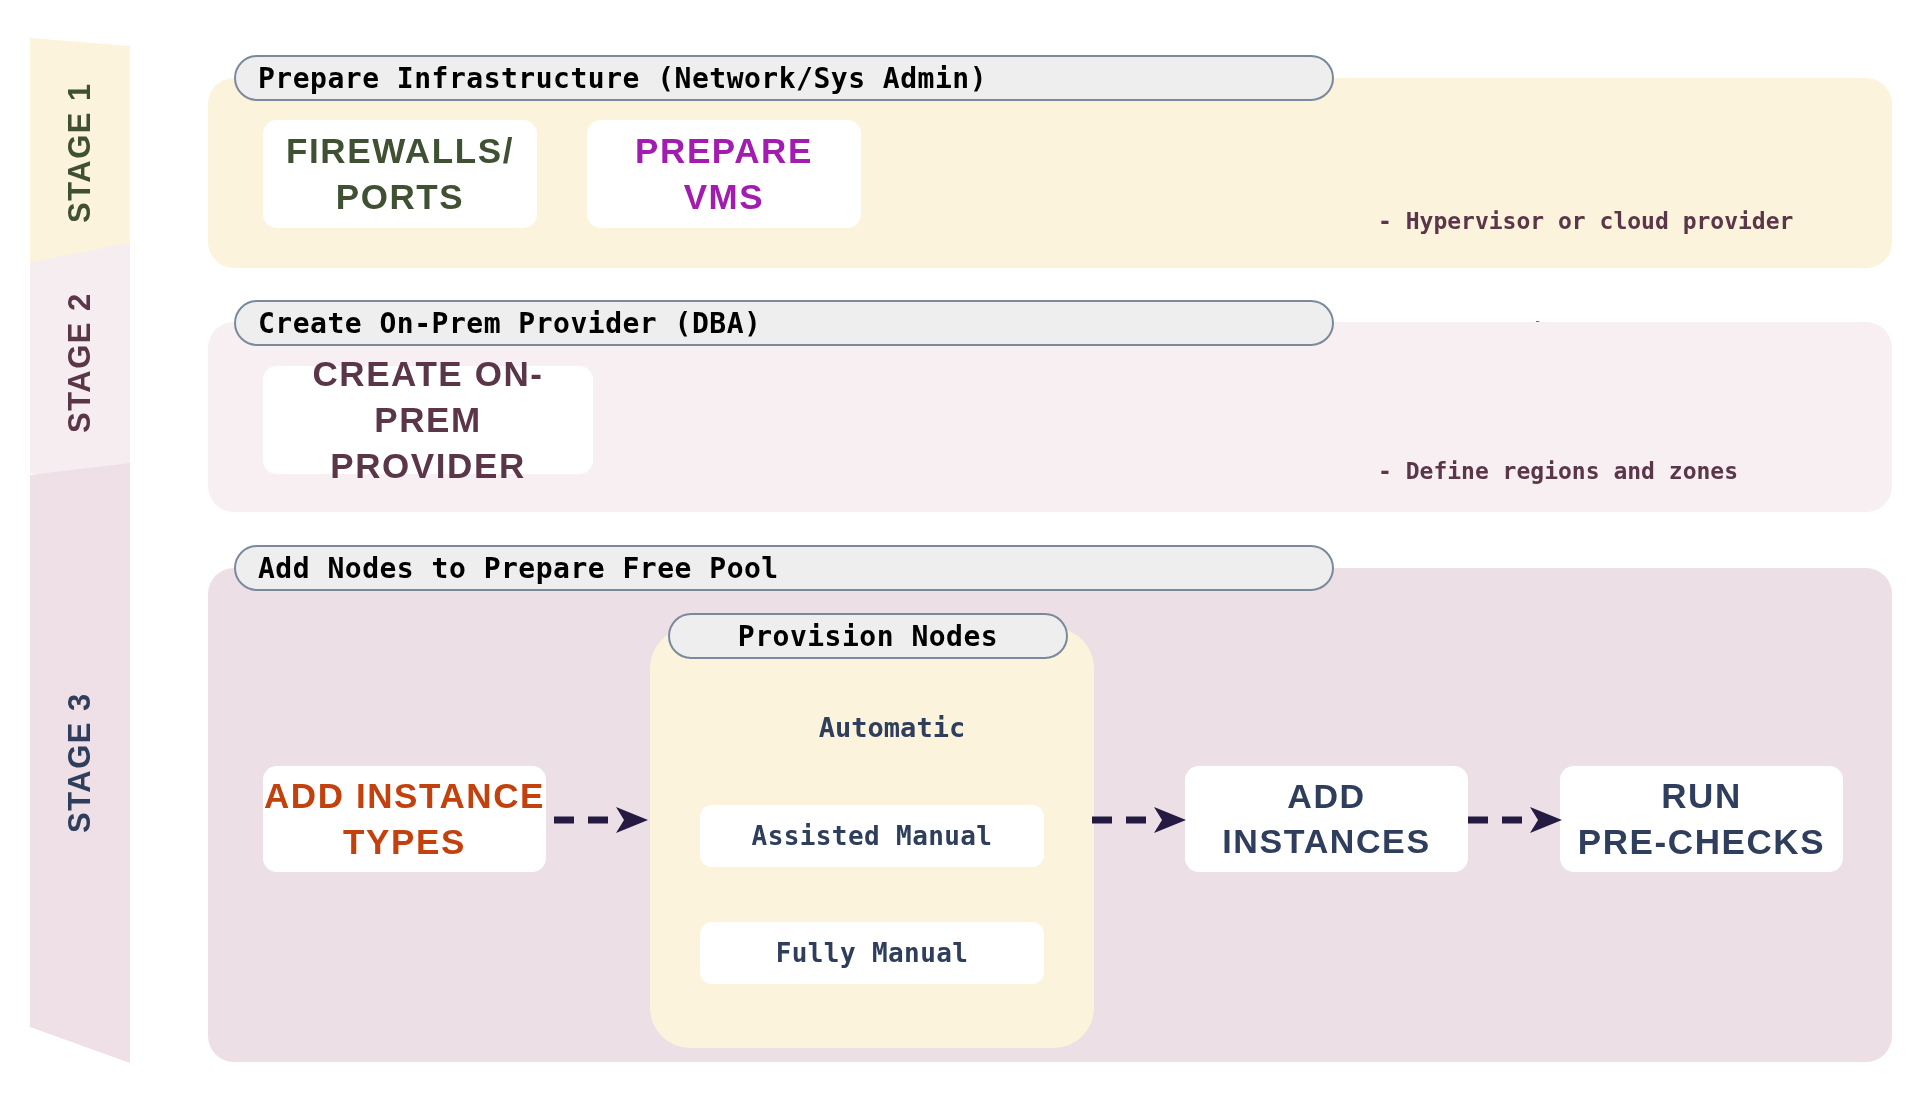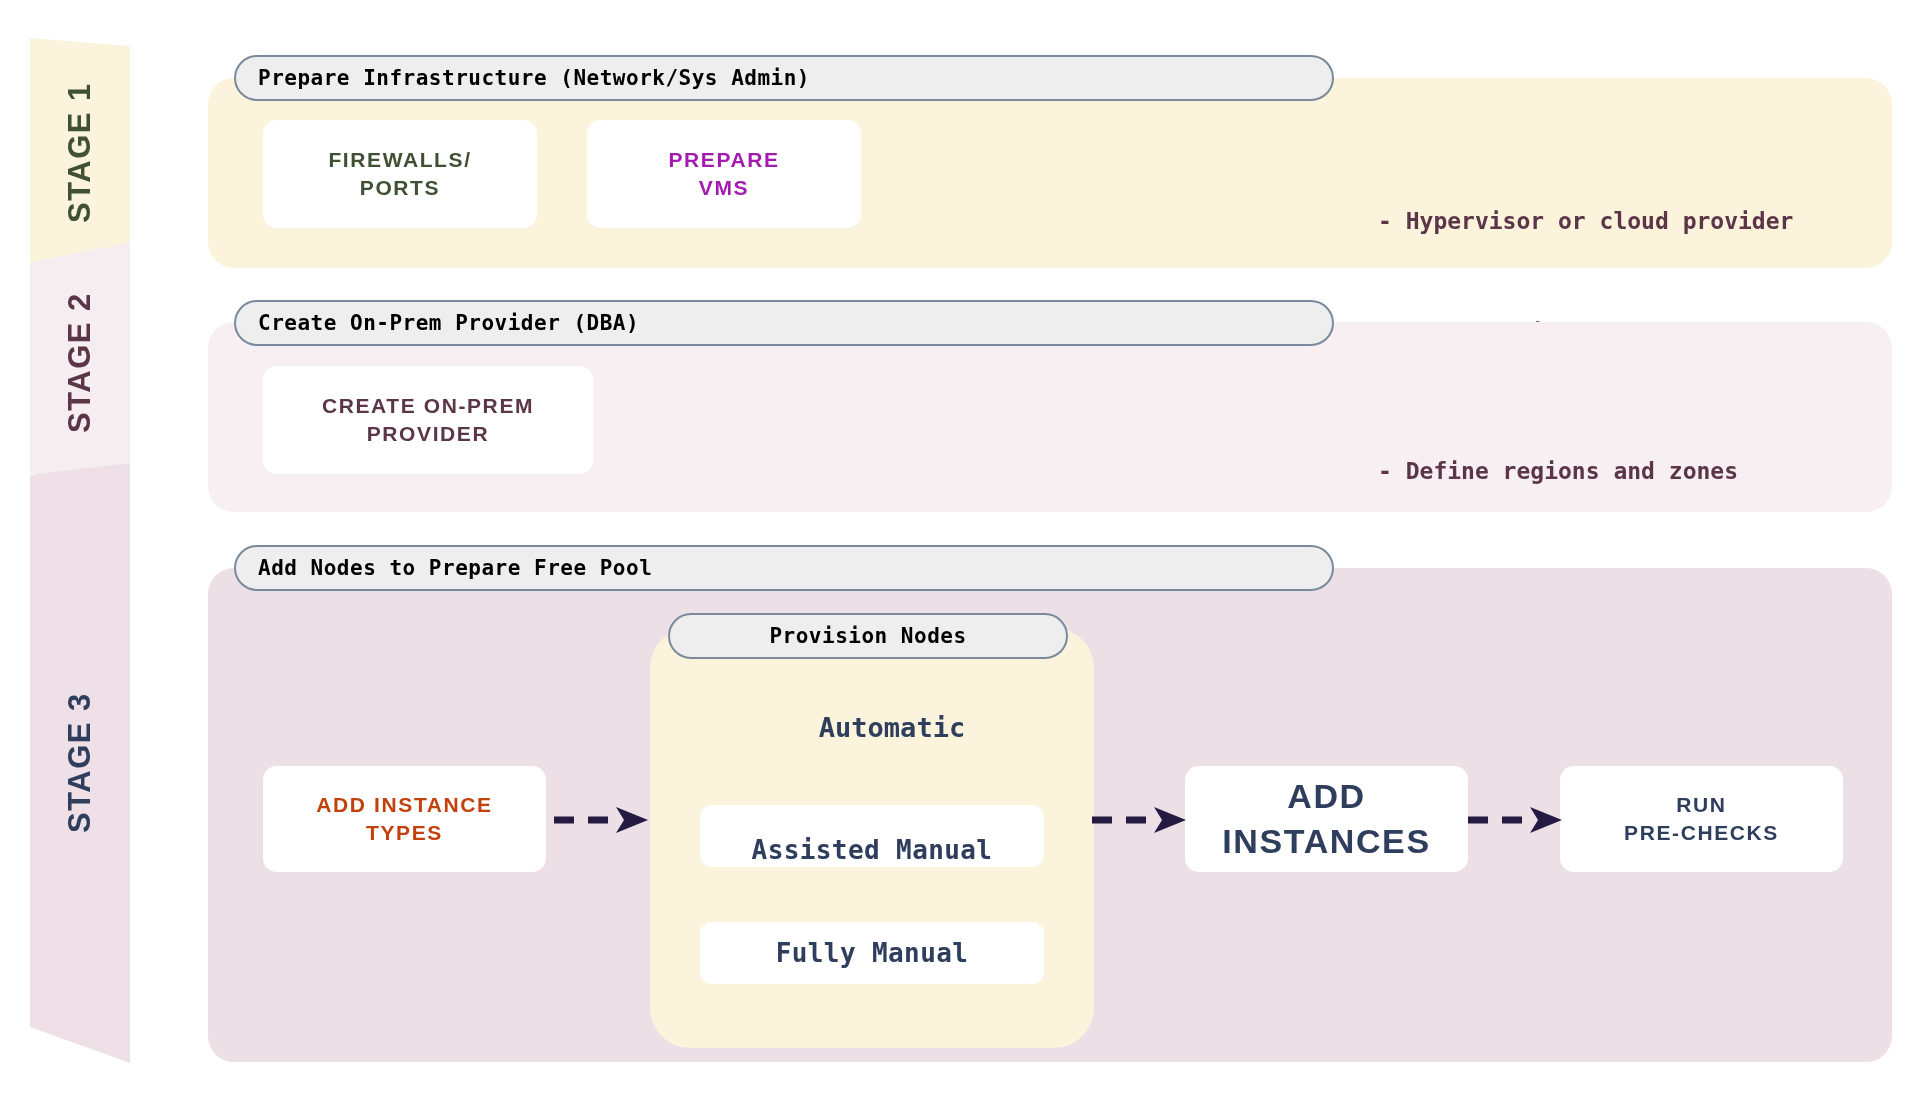--- a/index.html
+++ b/index.html
@@ -63,41 +63,41 @@
     border-radius: 24px;
     display: flex;
     align-items: center;
     box-sizing: border-box;
     padding: 0 22px;
     z-index: 5;
   }
   .panel-header span {
     font-family: "DejaVu Sans Mono", monospace;
     font-weight: bold;
-    font-size: 21px;
+    font-size: 28px;
     color: #000000;
     white-space: nowrap;
     letter-spacing: 0.5px;
   }
 
   
   .node {
     position: absolute;
     background: #ffffff;
     border-radius: 14px;
     display: flex;
     align-items: center;
     justify-content: center;
     text-align: center;
     box-sizing: border-box;
   }
   .node-label {
     font-family: "Liberation Sans", sans-serif;
     font-weight: bold;
-    font-size: 21px;
+    font-size: 35px;
     line-height: 1.32;
     letter-spacing: 1.6px;
     white-space: pre-line;
   }
   .node-label.mono {
     font-family: "DejaVu Sans Mono", monospace;
     letter-spacing: 0.4px;
     font-size: 26px;
   }
 
@@ -204,21 +204,21 @@
   </div>
 
   <div class="subgroup" style="left:650px;top:628px;width:444px;height:420px;background:#fbf3dc;"></div>
 
   <div class="panel-header" style="left:668px;top:613px;width:400px;justify-content:center;">
     <span>Provision Nodes</span>
   </div>
 
   <div class="subgroup-title" style="left:650px;top:712px;width:444px;">Automatic</div>
 
-  <div class="node" style="left:700px;top:805px;width:344px;height:62px;border-radius:12px;align-items:flex-end;">
+  <div class="node" style="left:700px;top:805px;width:344px;height:62px;border-radius:12px;">
     <div class="node-label mono" style="color:#2e3e5c;">Assisted Manual</div>
   </div>
 
   <div class="node" style="left:700px;top:922px;width:344px;height:62px;border-radius:12px;">
     <div class="node-label mono" style="color:#2e3e5c;">Fully Manual</div>
   </div>
 
   <div class="node" style="left:263px;top:766px;width:283px;height:106px;">
     <div class="node-label" style="color:#c2410c;">ADD INSTANCE
 TYPES</div>

